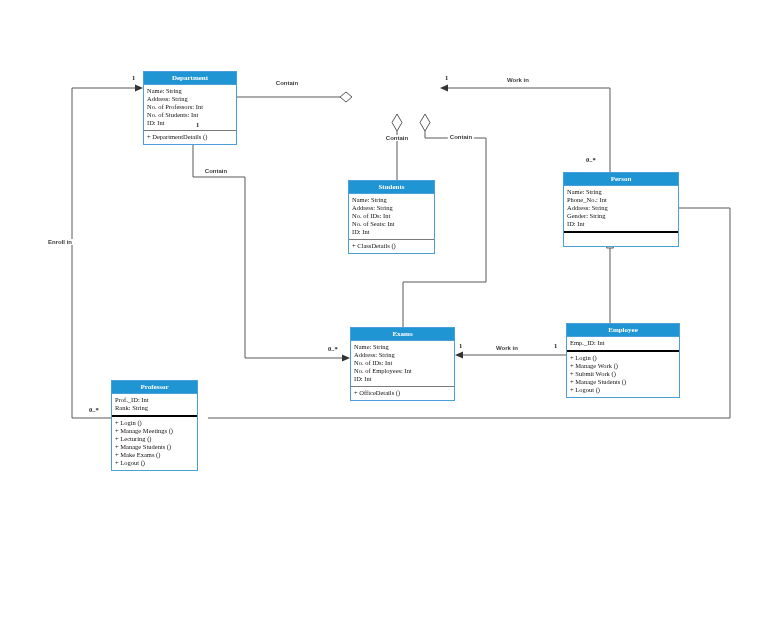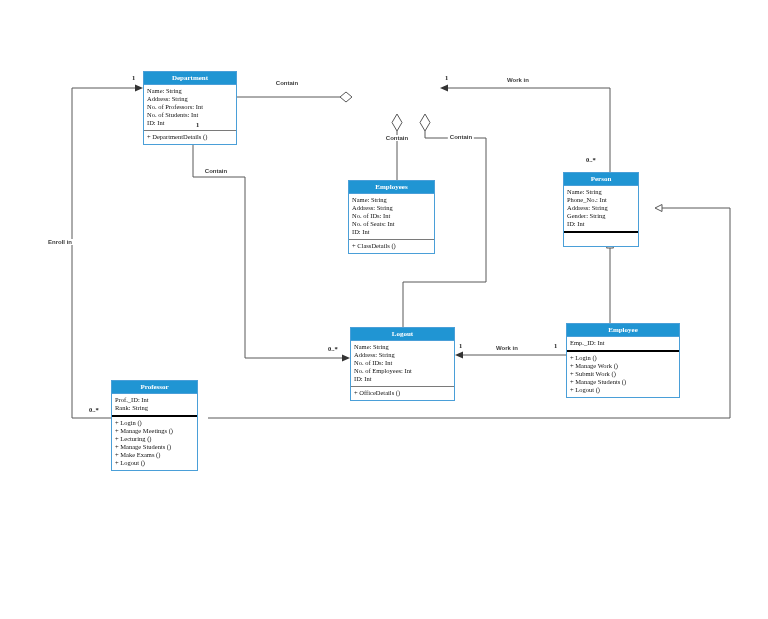--- a/index.html
+++ b/index.html
@@ -64,47 +64,47 @@
       <div class="row">No. of Students: Int</div>
       <div class="row">ID: Int</div>
     </div>
     <div class="uml-methods">
       <div class="row">+ DepartmentDetails ()</div>
     </div>
   </div>
 
 
   <div class="uml-class" style="left:348px;top:180px;width:87px;">
-    <div class="uml-header">Employees</div>
+    <div class="uml-header">Students</div>
     <div class="uml-attrs">
       <div class="row">Name: String</div>
       <div class="row">Address: String</div>
       <div class="row">No. of IDs: Int</div>
       <div class="row">No. of Seats: Int</div>
       <div class="row">ID: Int</div>
     </div>
     <div class="uml-methods">
       <div class="row">+ ClassDetails ()</div>
     </div>
   </div>
 
-  <div class="uml-class thick" style="left:563px;top:172px;width:76px;">
+  <div class="uml-class thick" style="left:563px;top:172px;width:116px;">
     <div class="uml-header">Person</div>
     <div class="uml-attrs">
       <div class="row">Name: String</div>
       <div class="row">Phone_No.: Int</div>
       <div class="row">Address: String</div>
       <div class="row">Gender: String</div>
       <div class="row">ID: Int</div>
     </div>
     <div class="uml-methods"></div>
   </div>
 
   <div class="uml-class" style="left:350px;top:327px;width:105px;">
-    <div class="uml-header">Logout</div>
+    <div class="uml-header">Exams</div>
     <div class="uml-attrs">
       <div class="row">Name: String</div>
       <div class="row">Address: String</div>
       <div class="row">No. of IDs: Int</div>
       <div class="row">No. of Employees: Int</div>
       <div class="row">ID: Int</div>
     </div>
     <div class="uml-methods">
       <div class="row">+ OfficeDetails ()</div>
     </div>

